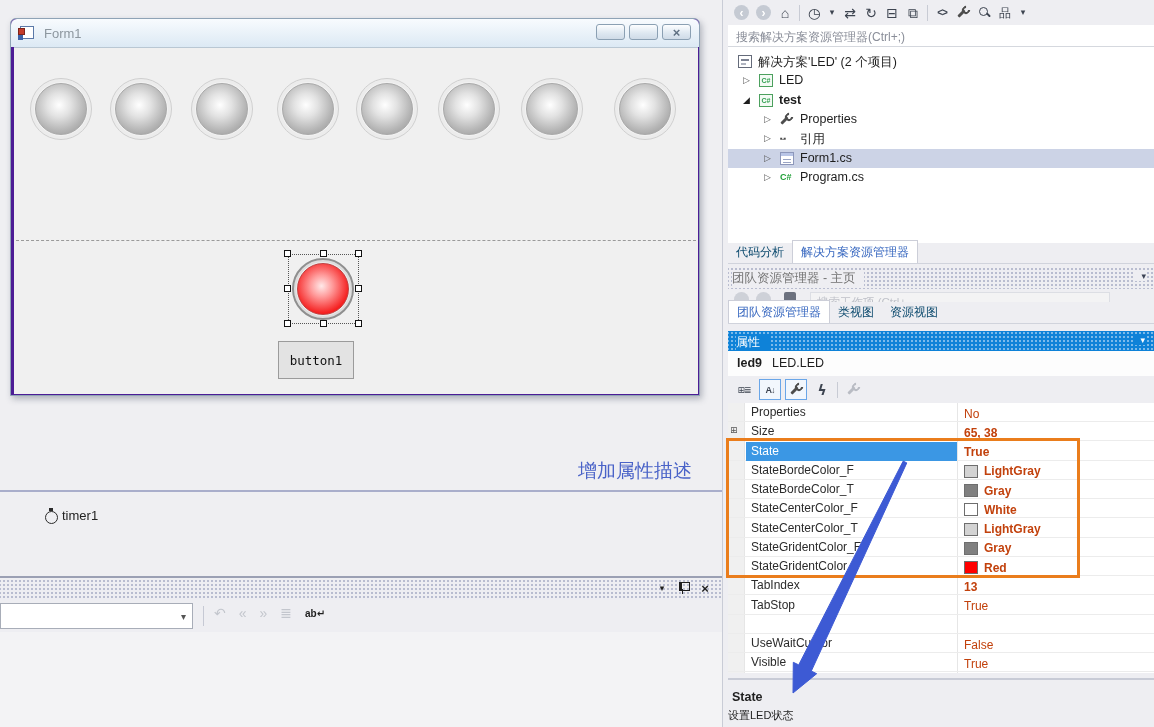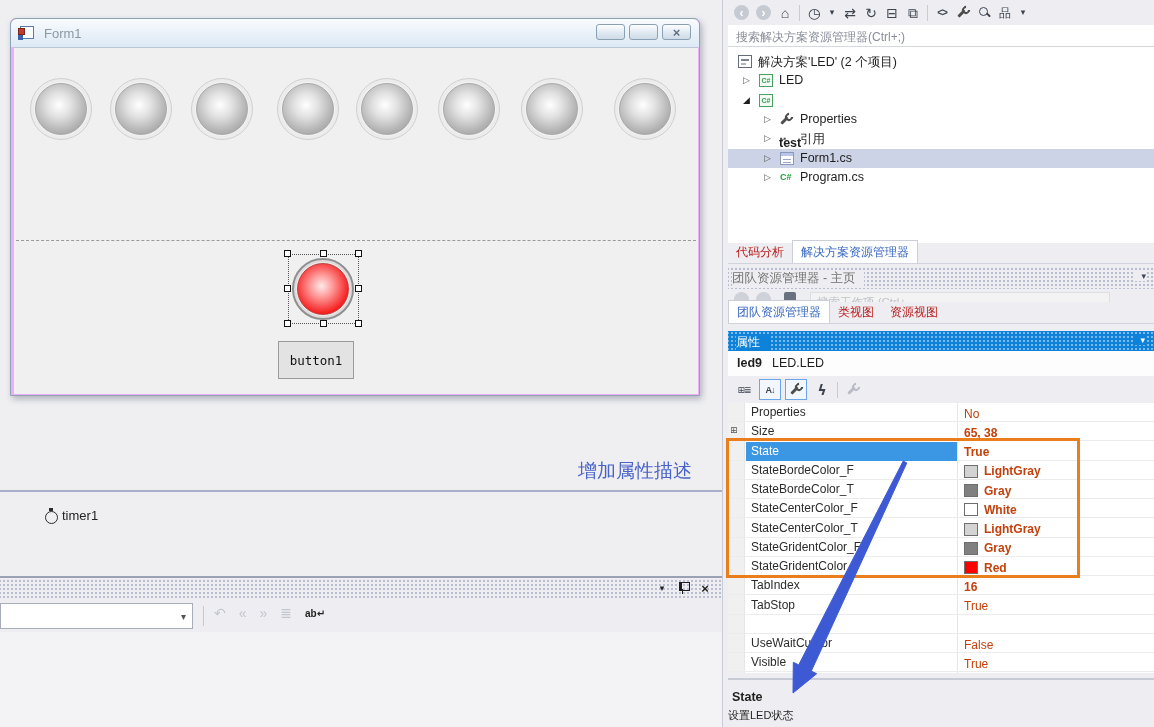--- a/index.html
+++ b/index.html
@@ -3,21 +3,21 @@
 <meta charset="utf-8">
 <style>
   * { margin:0; padding:0; box-sizing:border-box; }
   html,body { width:1154px; height:727px; overflow:hidden; }
   body { font-family:"Liberation Sans","DejaVu Sans",sans-serif; background:#efeff2; position:relative; font-size:12px; color:#1e1e1e; }
   .abs { position:absolute; }
 
   
   #designer { left:0; top:0; width:722px; height:727px; background:#efeff2; }
 
-  #form-window { left:10px; top:18px; width:690px; height:378px; background:#f0abfc; border:1px solid #8fa3b6; border-radius:6px 6px 0 0; box-shadow:2px 3px 6px rgba(60,70,90,.35); }
+  #form-window { left:10px; top:18px; width:690px; height:378px; background:#4c1d95; border:1px solid #8fa3b6; border-radius:6px 6px 0 0; box-shadow:2px 3px 6px rgba(60,70,90,.35); }
   #form-titlebar { left:0; top:0; right:0; height:28px; background:linear-gradient(#f8fbfe,#dce9f4); border-radius:6px 6px 0 0; }
   #form-title { left:33px; top:7px; color:#8d979f; font-size:13px; }
   #form-icon { left:9px; top:7px; width:14px; height:13px; background:#fff; border:1px solid #5b79a8; }
   #form-icon::before { content:""; position:absolute; left:-3px; top:1px; width:5px; height:5px; background:#c33b2a; border:1px solid #7c241b; }
   #form-icon::after { content:""; position:absolute; left:-3px; bottom:-2px; width:5px; height:5px; background:#3c62a8; }
   #win-btns { right:8px; top:5px; display:flex; gap:4px; }
   .win-btn { width:29px; height:16px; border:1px solid #8ba0b3; border-radius:3px; background:linear-gradient(#fdfeff,#dde7f0 60%,#cfdbe7); display:flex; align-items:center; justify-content:center; color:#5f7082; }
   .glyph-close { font-size:13px; font-weight:bold; line-height:1; }
 
   #form-client { left:3px; top:28px; width:684px; height:347px; background:#f0f0f0; border-top:1px solid #b9c7d3; }
@@ -72,21 +72,21 @@
 
   #rp-search { left:5px; top:25px; width:426px; height:22px; background:#fff; border-bottom:1px solid #d5d8de; }
   #rp-search-text { position:absolute; left:8px; top:4px; color:#8a8e99; font-size:12px; }
 
   #rp-tree { left:5px; top:47px; width:426px; height:196px; background:#fff; }
   .tree-row { position:absolute; left:0; width:426px; height:19px; }
   .tree-row.selected { background:#ccd3e6; }
   .tree-arrow { position:absolute; top:4px; font-size:9px; color:#595959; }
   .tree-arrow.exp { color:#1e1e1e; }
   .tree-label { position:absolute; top:2px; font-size:12.5px; color:#1e1e1e; white-space:nowrap; }
-  .tree-label.bold { font-weight:bold;margin-top:43px; }
+  .tree-label.bold { font-weight:bold; }
   .tree-ic { position:absolute; top:3px; width:14px; height:13px; }
   .ic-solution { border:1px solid #656b7a; background:#fff; }
   .ic-solution::before { content:""; position:absolute; left:2px; top:3px; width:8px; height:2px; background:#7d8393; }
   .ic-solution::after { content:""; position:absolute; left:2px; top:7px; width:5px; height:2px; background:#b0b4c0; }
   .ic-csproj { border:1px solid #4ca05e; background:#f3faf4; color:#2f9e4f; font-size:7px; font-weight:bold; text-align:center; line-height:11px; }
   .ic-csproj::before { content:"C#"; }
   .ic-csfile { color:#21a038; font-size:9px; font-weight:bold; line-height:13px; }
   .ic-csfile::before { content:"C#"; }
   .ic-refs { color:#4d4d4d; font-size:8px; letter-spacing:-1px; line-height:13px; }
   .ic-refs::before { content:"▪-▪"; }
@@ -97,21 +97,21 @@
   .wrench::before { content:""; position:absolute; left:0px; top:6px; width:9px; height:3px; background:currentColor; border-radius:1px; transform:rotate(-45deg); }
   .wrench::after { content:""; position:absolute; right:0px; top:0px; width:4px; height:4px; border:2px solid currentColor; border-radius:50%; border-top-color:transparent; transform:rotate(45deg); }
   .magnifier { position:relative; display:inline-block; width:13px; height:13px; color:#3d4450; }
   .magnifier::before { content:""; position:absolute; left:1px; top:1px; width:7px; height:7px; border:1.5px solid currentColor; border-radius:50%; }
   .magnifier::after { content:""; position:absolute; left:8px; top:8px; width:5px; height:1.8px; background:currentColor; transform:rotate(45deg); border-radius:1px; }
   .pin { position:relative; display:inline-block; width:9px; height:13px; color:#1e1e1e; }
   .pin::before { content:""; position:absolute; left:1px; top:0; width:7px; height:7px; border:1.5px solid currentColor; border-left-width:3px; }
   .pin::after { content:""; position:absolute; left:4px; top:7px; width:1.5px; height:5px; background:currentColor; }
 
   .tab-row { display:flex; align-items:flex-end; }
-  .tab { padding:3px 8px 3px 8px; font-size:12px; color:#b91c1c; white-space:nowrap; }
+  .tab { padding:3px 8px 3px 8px; font-size:12px; color:#0c4a6e; white-space:nowrap; }
   .tab.active { background:#fff; border:1px solid #ccced8; border-bottom:none; color:#3868c0; }
   #rp-tabs-upper { left:5px; top:243px; height:21px; }
   #tabs-upper-line { left:5px; top:263px; width:426px; height:1px; background:#d0d3dc; }
   #rp-team-header { left:5px; top:266px; width:426px; height:23px;
     background-image:radial-gradient(circle, #b9bdd0 0.9px, transparent 1px); background-size:4px 4px; background-position:2px 9px; }
   #team-title { position:absolute; left:4px; top:4px; font-size:12.5px; color:#737373; background:#eeeef2; padding-right:8px; }
   #team-dd { position:absolute; right:8px; top:5px; font-size:9px; color:#3c4354; background:#eeeef2; padding-left:6px; }
   #rp-team-partial { left:5px; top:290px; width:426px; height:12px; overflow:hidden; opacity:.85; }
   .pt-circ { position:absolute; top:2px; width:15px; height:15px; border-radius:50%; background:#c9ccd4; }
   #pt-ic { position:absolute; left:56px; top:2px; width:12px; height:12px; background:#565c6a; border-radius:2px; }
@@ -438,21 +438,21 @@
         <div class="grid-row" style="top: 154px;">
           <div class="g-name">StateGridentColor_T</div>
           <div class="g-val bold">
             <span class="swatch" style="background: rgb(255, 0, 0);"></span>
             <span>Red</span>
           </div>
         </div>
         <div class="grid-row" style="top: 173.25px;">
           <div class="g-name">TabIndex</div>
           <div class="g-val bold">
-            <span>16</span>
+            <span>13</span>
           </div>
         </div>
         <div class="grid-row" style="top: 192.5px;">
           <div class="g-name">TabStop</div>
           <div class="g-val">
             <span>True</span>
           </div>
         </div>
         <div class="grid-row" style="top: 211.75px;">
           <div class="g-val">

